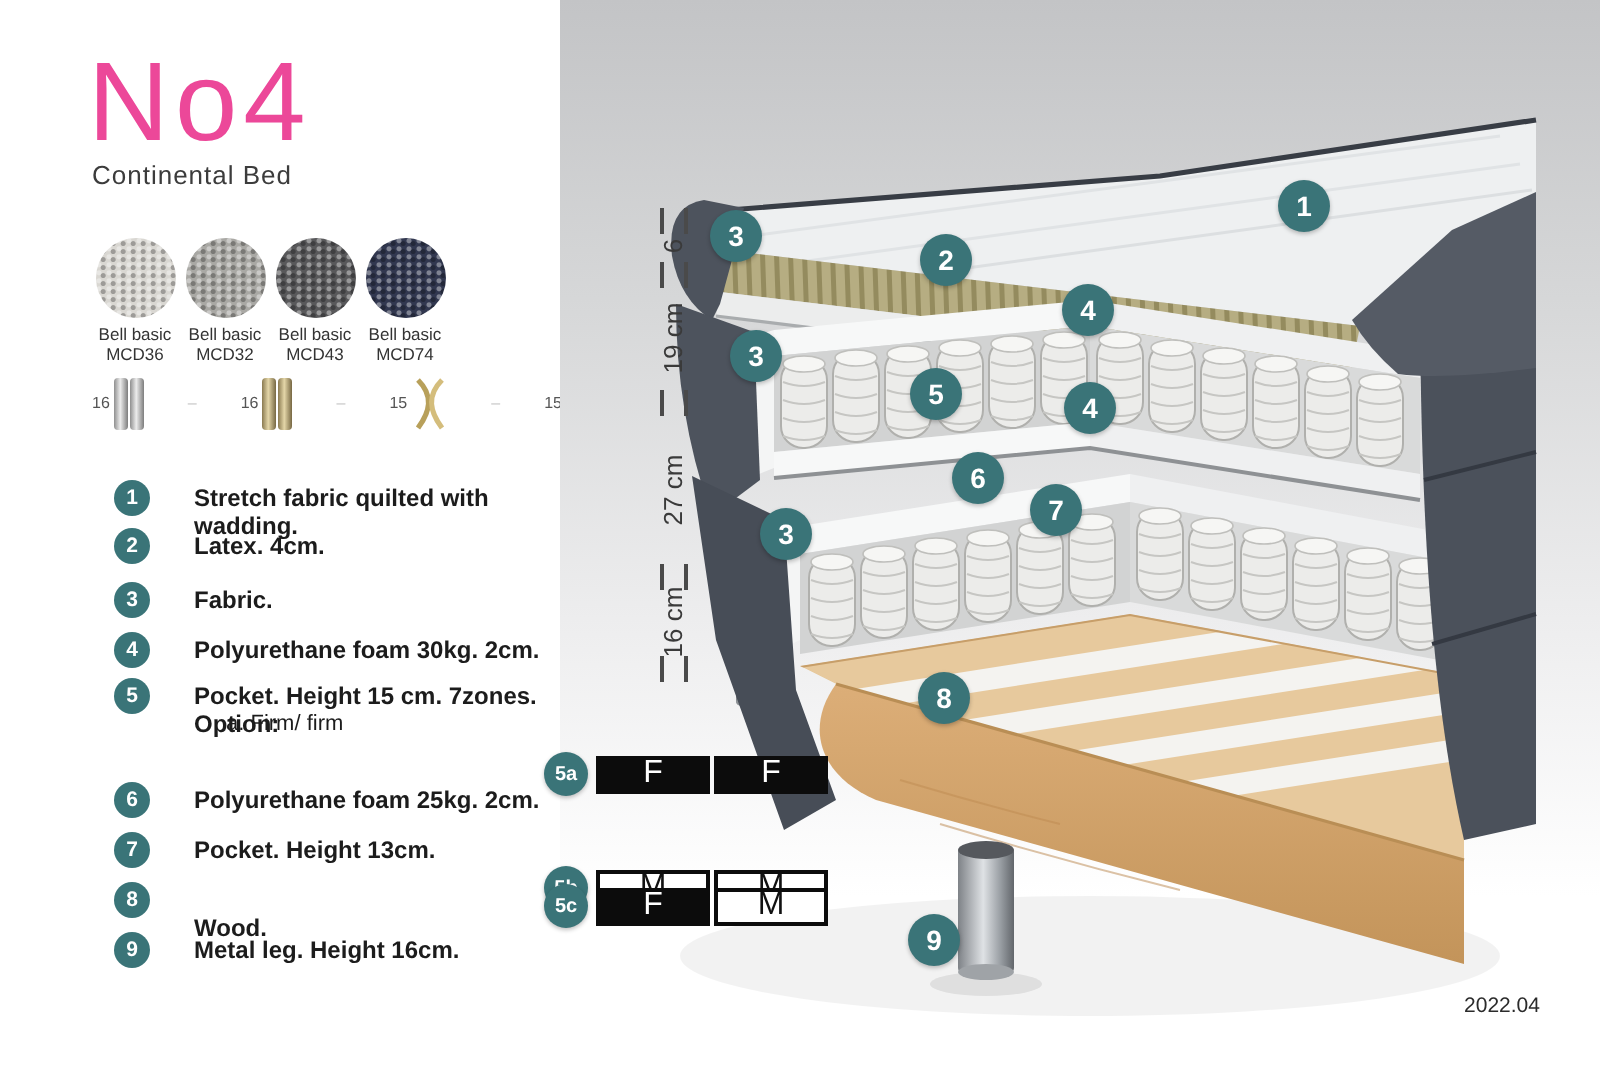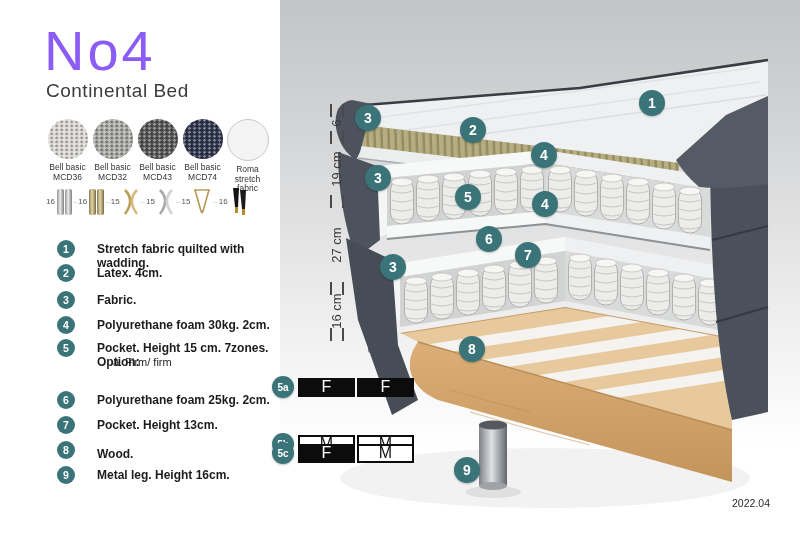--- a/index.html
+++ b/index.html
@@ -2,39 +2,39 @@
 <html><head>
 <meta charset="utf-8">
 <style>
   html,body{margin:0;padding:0;background:#fff;}
   .page{position:relative;width:800px;height:533px;background:#ffffff;overflow:hidden;
         font-family:"Liberation Sans",sans-serif;color:#1f1f1f;}
 
   
   .left-panel{position:absolute;left:0;top:0;width:280px;height:533px;background:#fff;}
   .title{position:absolute;left:44px;top:18px;font-size:56px;font-weight:300;
-         letter-spacing:3px;color:#8b5cf6;}
-  .subtitle{position:absolute;left:46px;top:80px;font-size:19px;font-weight:400;
+         letter-spacing:3px;color:#ec4899;}
+  .subtitle{position:absolute;left:46px;top:80px;font-size:13px;font-weight:400;
             letter-spacing:.5px;color:#3c3c3c;}
 
   .swatches{position:absolute;left:47px;top:119px;display:flex;gap:4px;}
   .swatch-item{width:41px;display:flex;flex-direction:column;align-items:center;}
   .swatch-circle{width:40px;height:40px;border-radius:50%;
      background-image:
        radial-gradient(circle at 30% 35%, rgba(255,255,255,.38) 1px, transparent 1.5px),
        radial-gradient(circle at 72% 70%, rgba(0,0,0,.28) 1px, transparent 1.5px);
      background-size:5px 4px,5px 4px;}
   .sw0{background-color:#d9d7d2;}
   .sw1{background-color:#a9a8a4;}
   .sw2{background-color:#58585a;}
   .sw3{background-color:#31374f;}
   .sw4{background-color:#f4f4f4;background-image:none;border:1px solid #c9c9c9;}
   .swatch-label{margin-top:4px;font-size:8.5px;line-height:9.5px;text-align:center;color:#333;}
 
-  .legs-row{position:absolute;left:46px;top:188px;display:flex;align-items:center;gap:1px;}
+  .legs-row{position:absolute;left:46px;top:188px;display:flex;align-items:center;gap:22px;}
   .leg-item{display:flex;align-items:center;gap:2px;}
   .leg-num{font-size:8px;color:#555;}
   .leg-dash{color:#c4c4c4;font-size:8px;}
   .cyl{display:flex;gap:1px;}
   .cyl div{width:7px;height:26px;border-radius:2px;}
   .cyl-silver div{background:linear-gradient(90deg,#8f8f8f,#ececec 45%,#7d7d7d);}
   .cyl-gold div{background:linear-gradient(90deg,#8a7a50,#e4d6a8 45%,#776843);}
 
   
   .feature{position:absolute;left:0;width:280px;}
@@ -93,25 +93,20 @@
       <div class="swatch-item">
         <div class="swatch-circle sw2"></div>
         <div class="swatch-label"><span>Bell basic</span><br>
         <span>MCD43</span></div>
       </div>
       <div class="swatch-item">
         <div class="swatch-circle sw3"></div>
         <div class="swatch-label"><span>Bell basic</span><br>
         <span>MCD74</span></div>
       </div>
-      <div class="swatch-item">
-        <div class="swatch-circle sw4"></div>
-        <div class="swatch-label"><span>Roma</span><br>
-        <span>stretch fabric</span></div>
-      </div>
     </div>
 
     <div class="legs-row">
       <div class="leg-item">
         <span class="leg-num">16</span>
         <span class="cyl cyl-silver">
             <div></div>
             <div></div>
           </span>
       </div>
@@ -185,21 +180,21 @@
     <div class="feature" style="top:391px">
       <div class="fcircle" style="top:0">6</div>
       <div class="ftext" style="top:2px">Polyurethane foam 25kg. 2cm.</div>
     </div>
     <div class="feature" style="top:416px">
       <div class="fcircle" style="top:0">7</div>
       <div class="ftext" style="top:2px">Pocket. Height 13cm.</div>
     </div>
     <div class="feature" style="top:441px">
       <div class="fcircle" style="top:0">8</div>
-      <div class="ftext" style="top:6px">Wood.</div>
+      <div class="ftext" style="top:16px">Wood.</div>
     </div>
     <div class="feature" style="top:466px">
       <div class="fcircle" style="top:0">9</div>
       <div class="ftext" style="top:2px">Metal leg. Height 16cm.</div>
     </div>
   </div>
 
   <div class="right-panel">
 
     <svg class="bed-svg" width="520" height="533" viewBox="0 0 520 533">

